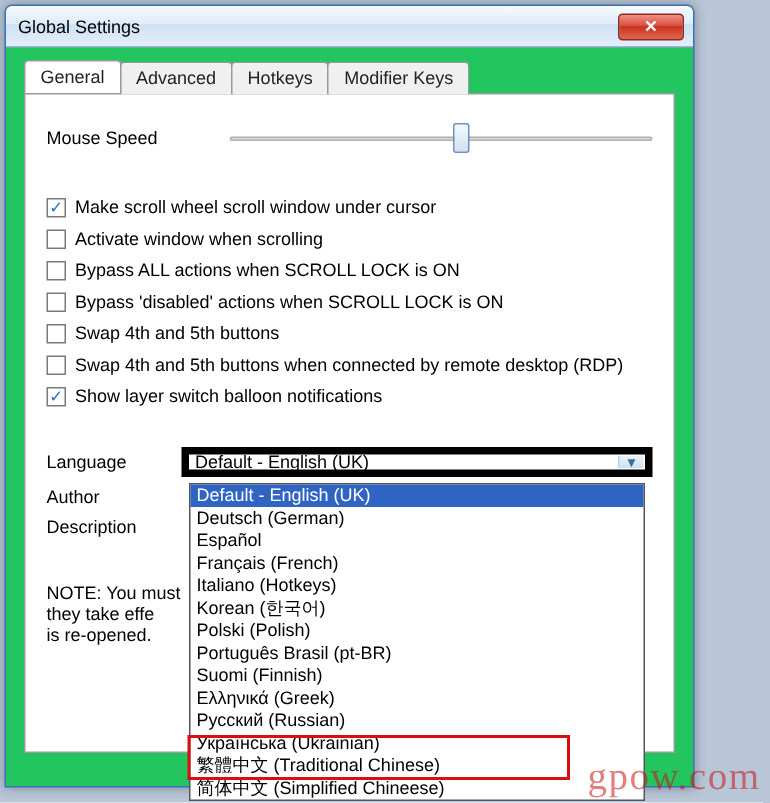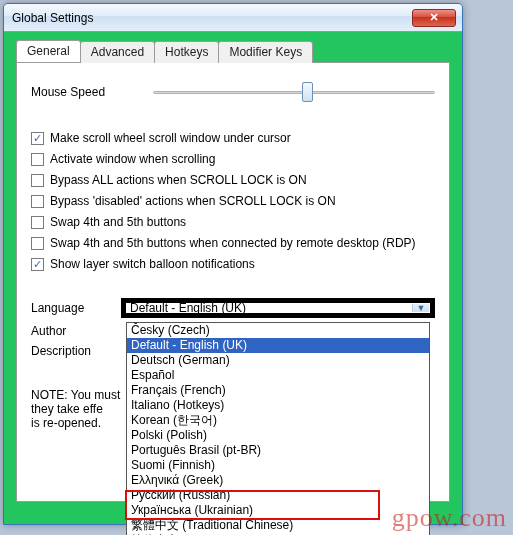--- a/index.html
+++ b/index.html
@@ -231,21 +231,20 @@
         </div>
 
       <div style="height:14px"></div>
 
       <div class="form-row">
         <span class="lbl">Language</span>
         <div class="combo">
           <span>Default - English (UK)</span>
           <span class="arrow">▼</span>
           <div class="dropdown" id="lang-dropdown">
-              <div class="opt">Česky (Czech)</div>
               <div class="opt selected">Default - English (UK)</div>
               <div class="opt">Deutsch (German)</div>
               <div class="opt">Español</div>
               <div class="opt">Français (French)</div>
               <div class="opt">Italiano (Hotkeys)</div>
               <div class="opt">Korean (한국어)</div>
               <div class="opt">Polski (Polish)</div>
               <div class="opt">Português Brasil (pt-BR)</div>
               <div class="opt">Suomi (Finnish)</div>
               <div class="opt">Ελληνικά (Greek)</div>

